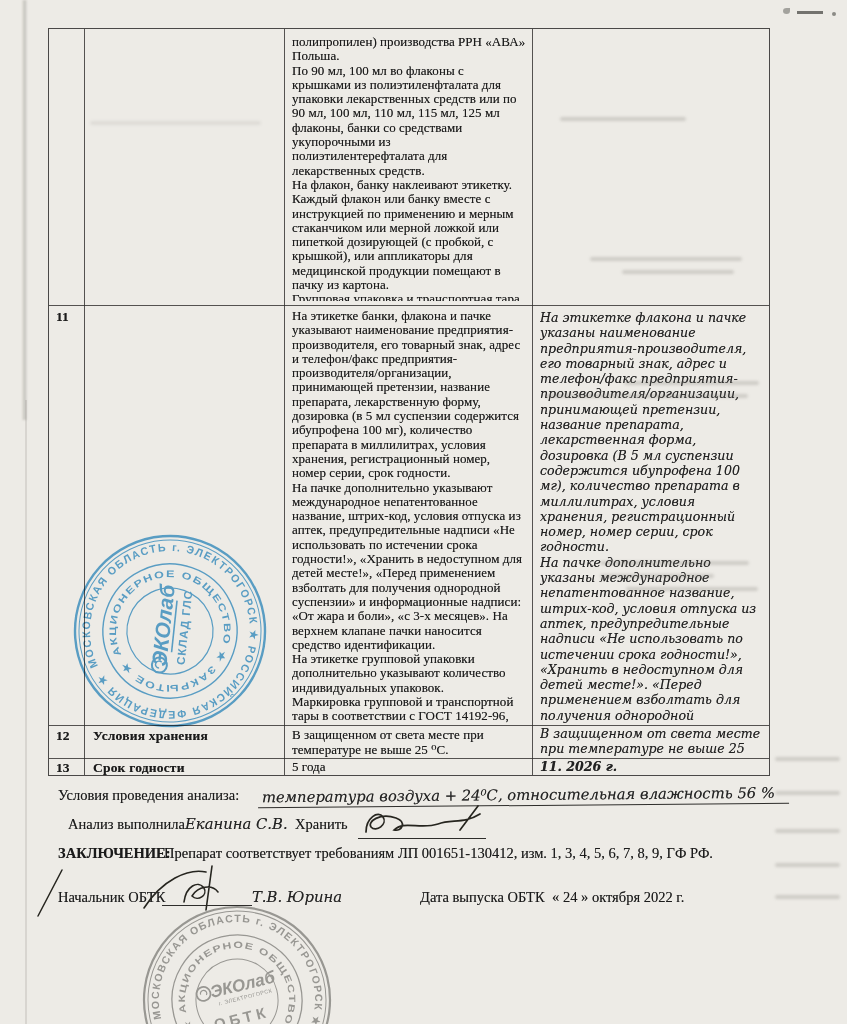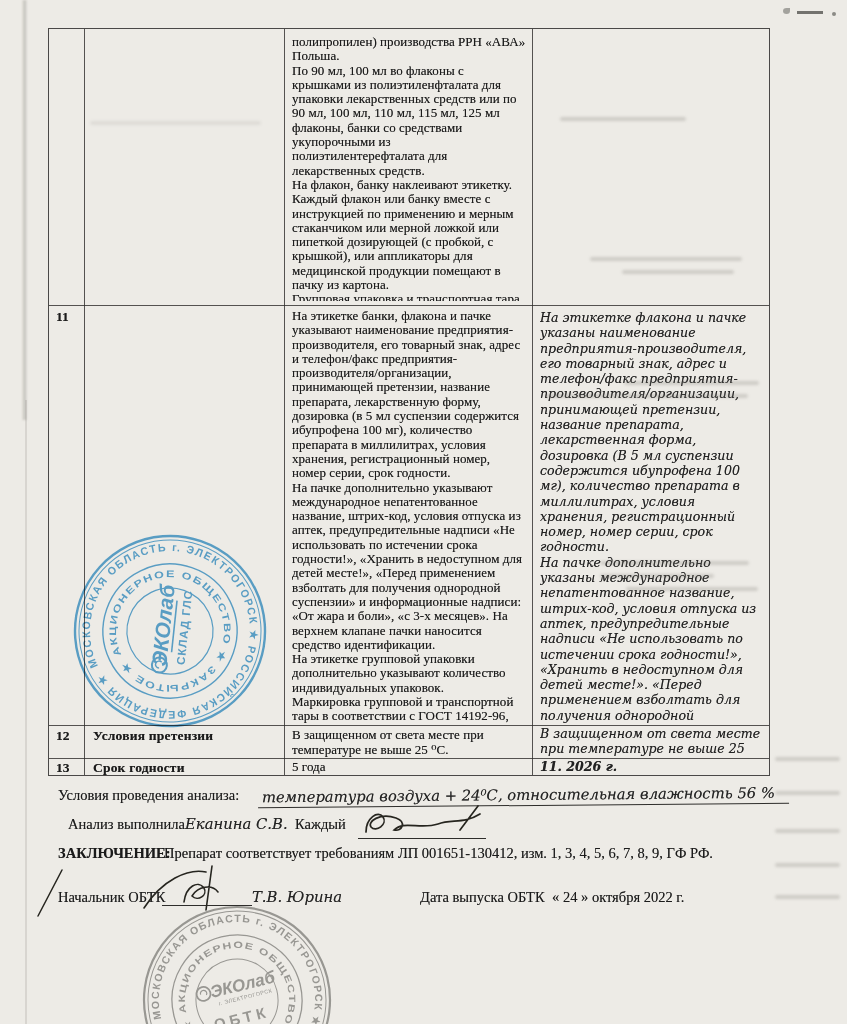--- a/index.html
+++ b/index.html
@@ -67,36 +67,36 @@
     <div class="cell num" style="left:7px;top:280px;width:26px;height:20px;">11</div>
     <div class="cell req" style="left:243px;top:280px;width:234px;height:414px;">На этикетке банки, флакона и пачке указывают наименование предприятия-производителя, его товарный знак, адрес и телефон/факс предприятия-производителя/организации, принимающей претензии, название препарата, лекарственную форму, дозировка (в 5 мл суспензии содержится ибупрофена 100 мг), количество препарата в миллилитрах, условия хранения, регистрационный номер, номер серии, срок годности.
 На пачке дополнительно указывают международное непатентованное название, штрих-код, условия отпуска из аптек, предупредительные надписи «Не использовать по истечении срока годности!», «Хранить в недоступном для детей месте!», «Перед применением взболтать для получения однородной суспензии» и информационные надписи: «От жара и боли», «с 3-х месяцев». На верхнем клапане пачки наносится средство идентификации.
 На этикетке групповой упаковки дополнительно указывают количество индивидуальных упаковок.
 Маркировка групповой и транспортной тары в соответствии с ГОСТ 14192-96, изм. 1.</div>
     <div class="cell res" style="left:491px;top:281px;width:226px;height:413px;">На этикетке флакона и пачке указаны наименование предприятия-производителя, его товарный знак, адрес и телефон/факс предприятия-производителя/организации, принимающей претензии, название препарата, лекарственная форма, дозировка (В 5 мл суспензии содержится ибупрофена 100 мг), количество препарата в миллилитрах, условия хранения, регистрационный номер, номер серии, срок годности.
 На пачке дополнительно указаны международное непатентованное название, штрих-код, условия отпуска из аптек, предупредительные надписи «Не использовать по истечении срока годности!», «Хранить в недоступном для детей месте!». «Перед применением взболтать для получения однородной суспензии» и информационные надписи: «От жара и боли», «с 3-х месяцев». На верхнем клапане пачки нанесено средство идентификации.
 На этикетке групповой упаковки дополнительно указано количество индивидуальных упаковок.</div>
 
     <div class="cell num" style="left:7px;top:699px;width:26px;height:18px;">12</div>
-    <div class="cell rowname" style="left:44px;top:699px;width:185px;height:18px;">Условия претензии</div>
+    <div class="cell rowname" style="left:44px;top:699px;width:185px;height:18px;">Условия хранения</div>
     <div class="cell req" style="left:243px;top:698px;width:234px;height:30px;line-height:15px;">В защищенном от света месте при температуре не выше 25 ⁰С.</div>
     <div class="cell res" style="left:491px;top:698px;width:226px;height:30px;line-height:14.8px;">В защищенном от света месте при температуре не выше 25 ⁰С.</div>
 
     <div class="cell num" style="left:7px;top:731px;width:26px;height:17px;">13</div>
     <div class="cell rowname" style="left:44px;top:731px;width:185px;height:17px;">Срок годности</div>
     <div class="cell req" style="left:243px;top:731px;width:234px;height:17px;">5 года</div>
     <div class="cell res res-bold" style="left:491px;top:730px;width:226px;height:17px;">11. 2026 г.</div>
   </div>
 
   <div class="print" style="left:58px;top:787px;">Условия проведения анализа:</div>
   <div class="print hand uline" style="left:258px;top:786px;font-size:14.8px;transform:rotate(-.5deg);padding:0 14px 2px 4px;">температура  воздуха + 24⁰С, относительная  влажность 56 %</div>
 
   <div class="print" style="left:68px;top:816px;text-align:center;">Анализ выполнила</div>
   <div class="print hand" style="left:185px;top:815px;font-size:14.8px;">Еканина С.В.</div>
-  <div class="print" style="left:295px;top:816px;">Каждый</div>
+  <div class="print" style="left:295px;top:816px;">Хранить</div>
   <div class="sigline" style="left:358px;top:838px;width:128px;"></div>
   <svg class="sig" style="left:352px;top:800px;" width="150" height="44" viewBox="0 0 150 44">
     <path d="M14,32 C14,18 26,10 31,17 C36,24 24,33 19,27 C15,22 28,12 44,18 C55,22 50,32 42,30 C52,20 68,30 86,24 C100,19 112,24 128,14 M108,30 L126,6" fill="none" stroke="#26251f" stroke-width="1.7" stroke-linecap="round"></path>
   </svg>
 
   <div class="print" style="left:58px;top:845px;font-weight:bold;">ЗАКЛЮЧЕНИЕ:</div>
   <div class="print" style="left:164px;top:845px;">Препарат  соответствует  требованиям  ЛП 001651-130412, изм. 1, 3, 4, 5, 6, 7, 8, 9, ГФ РФ.</div>
 
   <div class="print" style="left:58px;top:889px;">Начальник ОБТК</div>
   <div class="sigline" style="left:162px;top:905px;width:90px;"></div>

